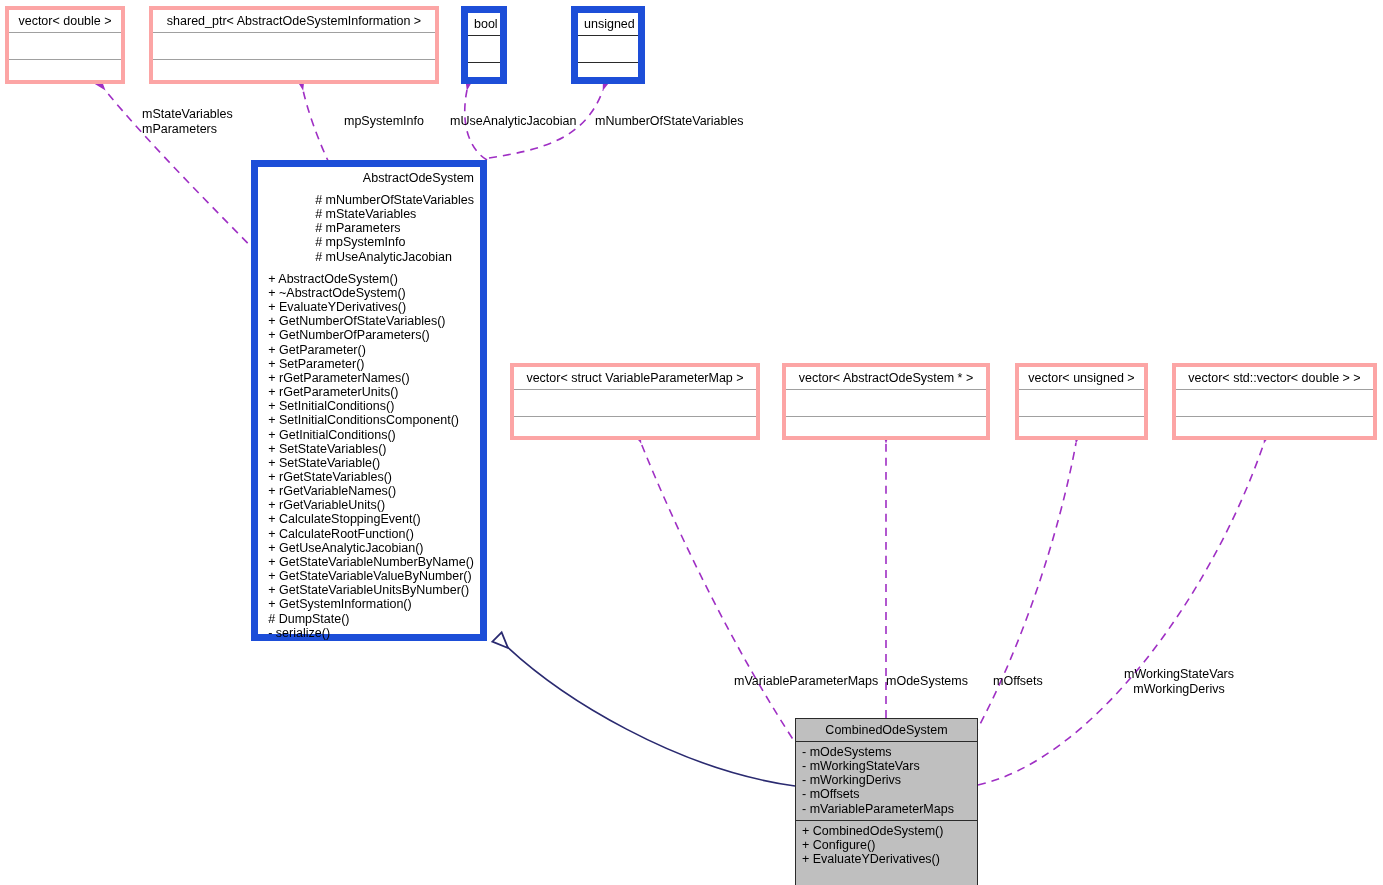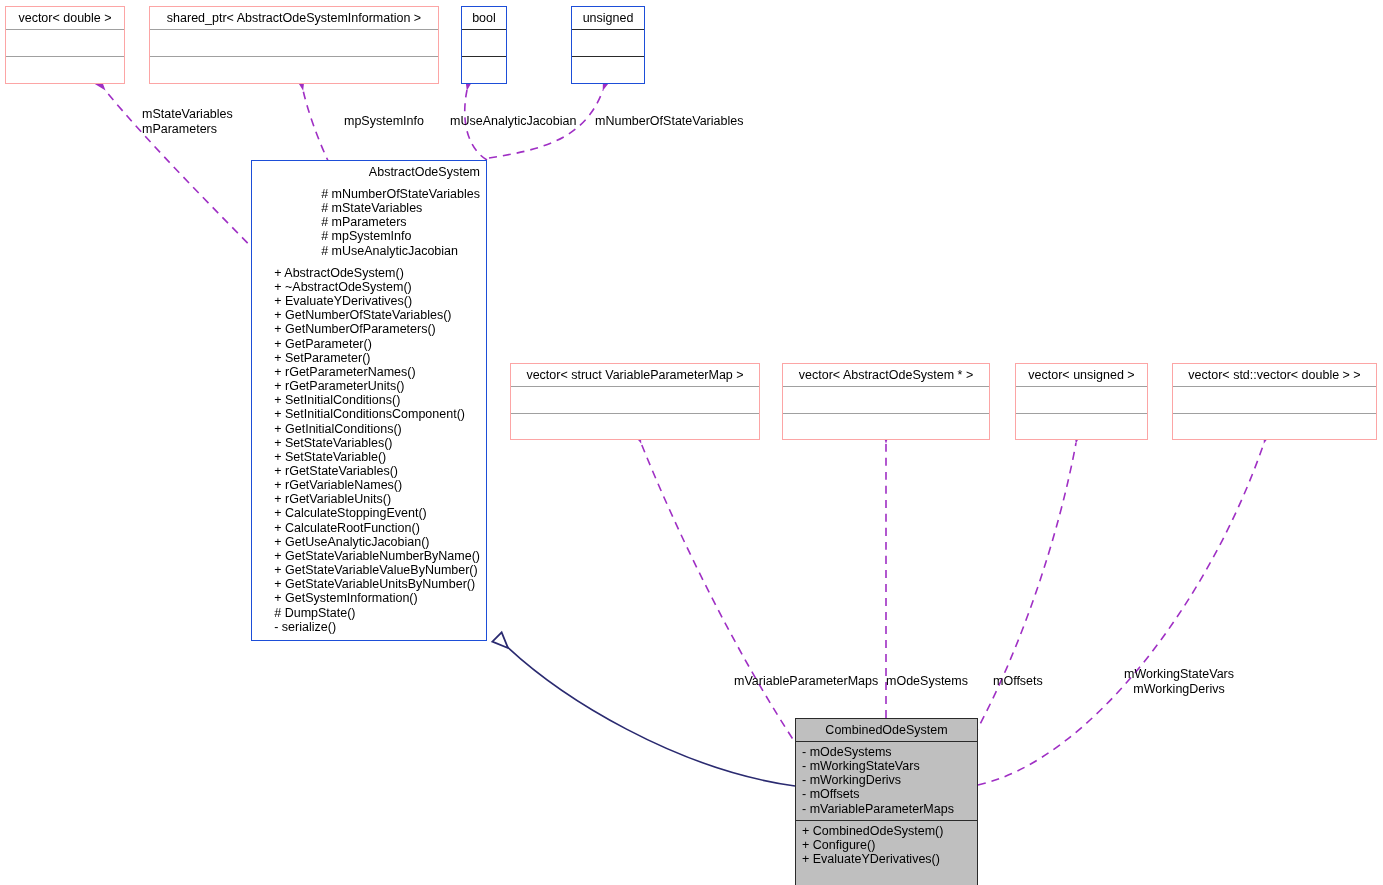--- a/index.html
+++ b/index.html
@@ -20,26 +20,26 @@
     left: 0;
     top: 0;
     width: 1383px;
     height: 885px;
     pointer-events: none;
   }
   .uml-box {
     position: absolute;
     box-sizing: border-box;
     background: #ffffff;
-    border: 1px solid #fca5a5;
+    border: 4px solid #fca5a5;
     display: flex;
     flex-direction: column;
   }
   .uml-box.solid {
-    border: 1px solid #1d4ed8;
+    border: 7px solid #1d4ed8;
   }
   .uml-box.filled {
     background: #bfbfbf;
     border: 1px solid #2a2a2a;
   }
   .uml-title {
     text-align: center;
     font-size: 12.5px;
     color: #000000;
     padding: 4px 6px 4px 6px;

